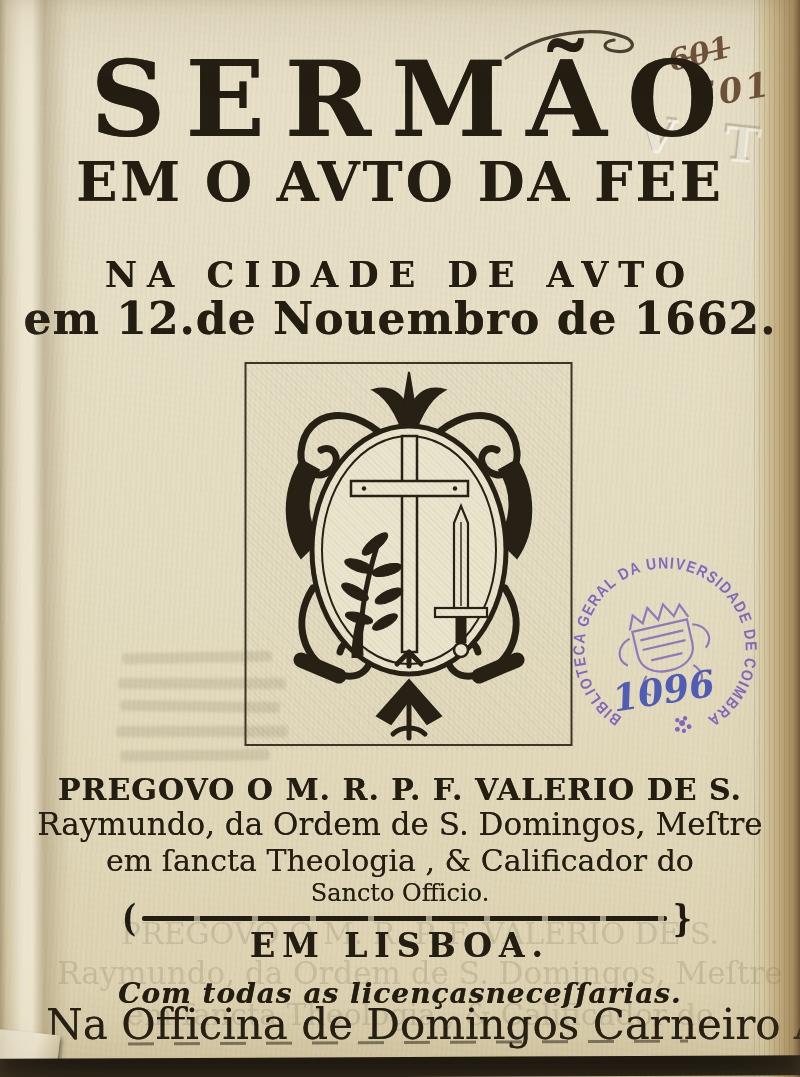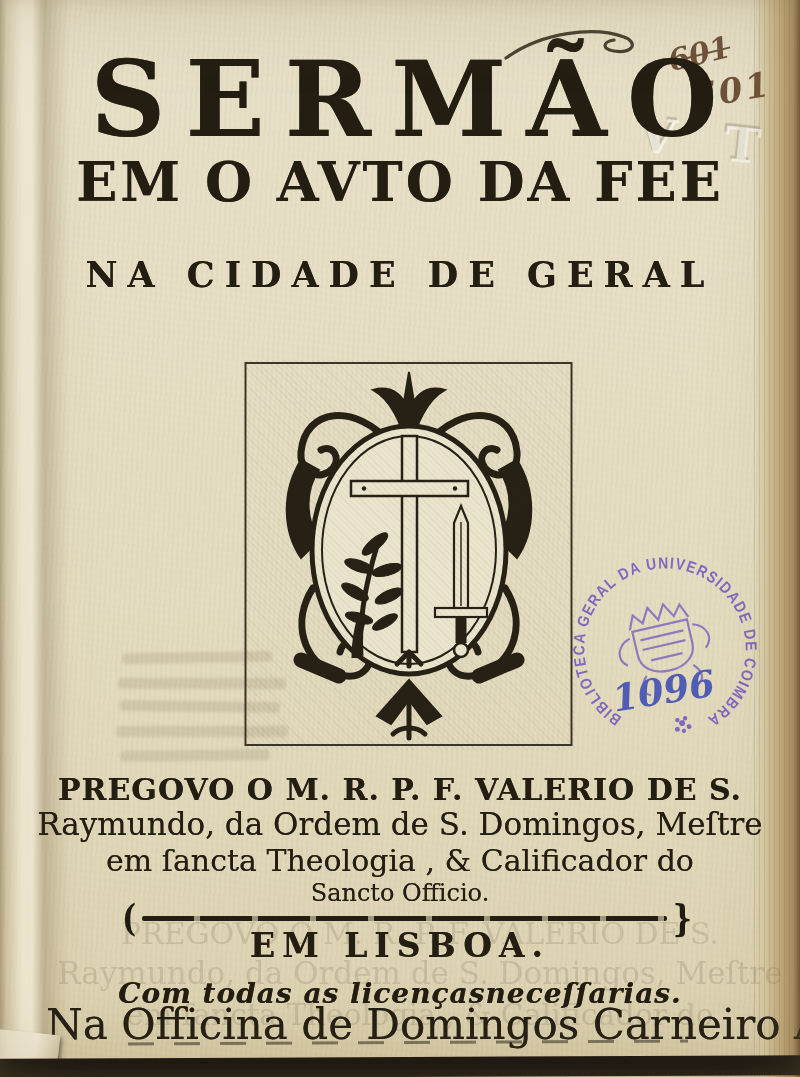--- a/index.html
+++ b/index.html
@@ -91,21 +91,22 @@
   <div class="ghost-line g3">em ſancta Theologia , &amp; Calificador do</div>
 
   <span class="hand hw-601">601</span>
   <span class="hand hw-701">701</span>
   <svg class="tilde-flourish" width="150" height="44">
     <path d="M8 34 C44 8 96 2 126 13 C140 18 136 30 116 27 C104 25 104 18 116 16" stroke="rgba(45,36,22,.85)" stroke-width="3.2" fill="none" stroke-linecap="round"></path>
   </svg>
 
   <div class="txt t-title ink-soft">SERMÃO</div>
   <div class="txt t-sub1 ink-soft">EM O AVTO DA FEE</div>
-  <div class="txt t-sub3 ink-soft">NA CIDADE DE GERAL</div>
+  <div class="txt t-sub3 ink-soft">NA CIDADE DE AVTO</div>
+  <div class="txt t-sub4 ink-soft">em 12.de Nouembro de 1662.</div>
 
   <svg class="emblem" viewBox="0 0 332 390">
     <rect x="2.5" y="3" width="326" height="382" fill="none" stroke="#3c362a" stroke-width="2"></rect>
     <g stroke="#262015" fill="none" stroke-linecap="round">
 
       <path d="M166 92 C158 62 148 40 130 30 C148 25 159 34 166 50 C173 34 184 25 202 30 C184 40 174 62 166 92 Z" fill="#262015" stroke-width="2"></path>
       <path d="M160 48 L166 12 L172 48 Z" fill="#262015" stroke-width="2"></path>
 
       <path d="M148 84 C112 42 62 48 58 92 C56 114 78 122 90 108 C98 98 90 84 78 90" stroke-width="7"></path>
       <path d="M184 84 C220 42 270 48 274 92 C276 114 254 122 242 108 C234 98 242 84 254 90" stroke-width="7"></path>

